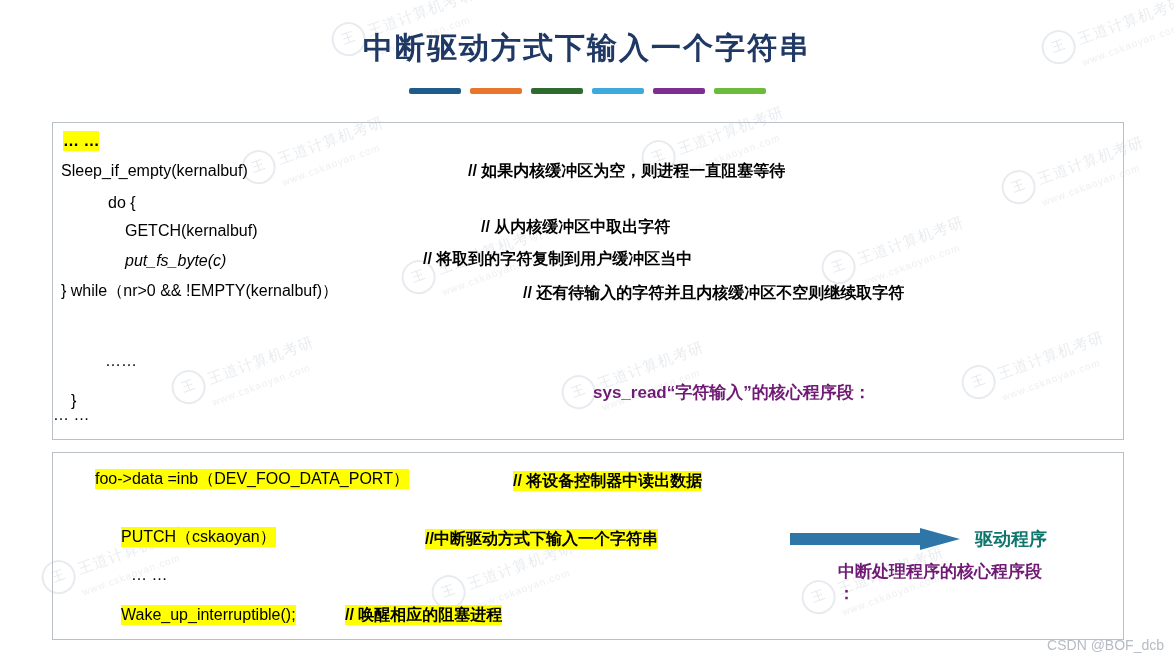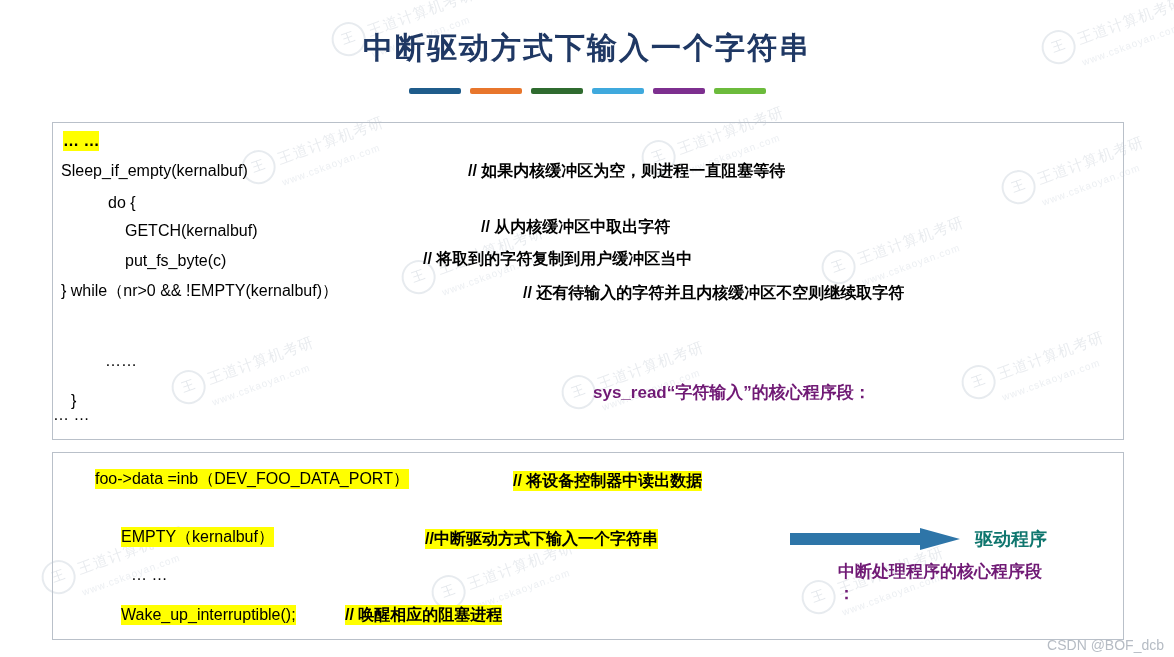--- a/index.html
+++ b/index.html
@@ -228,33 +228,33 @@
   </div>
 
 <div class="panel panel-top" id="top-panel">
   <div class="note-red" style="left:540px; top:258px;">sys_read“字符输入”的核心程序段：</div>
 <div class="code-line hl cmt" style="left: 10px; top: 8px;">… …</div>
     <div class="code-line" style="left: 8px; top: 38px;">Sleep_if_empty(kernalbuf)</div>
     <div class="code-line cmt" style="left: 415px; top: 38px;">// 如果内核缓冲区为空，则进程一直阻塞等待</div>
     <div class="code-line" style="left: 55px; top: 70px;">do {</div>
     <div class="code-line" style="left: 72px; top: 98px;">GETCH(kernalbuf)</div>
     <div class="code-line cmt" style="left: 380px; top: 94px; margin-left: 48px;">// 从内核缓冲区中取出字符</div>
-    <div class="code-line" style="left: 72px; top: 128px;">put_fs_byte(c)</div>
+    <div class="code-line" style="left: 72px; top: 128px; font-style: italic;">put_fs_byte(c)</div>
     <div class="code-line cmt" style="left: 370px; top: 126px;">// 将取到的字符复制到用户缓冲区当中</div>
     <div class="code-line" style="left: 8px; top: 158px; text-align: center;">} while（nr&gt;0 &amp;&amp; !EMPTY(kernalbuf)）</div>
     <div class="code-line cmt" style="left: 470px; top: 160px;">// 还有待输入的字符并且内核缓冲区不空则继续取字符</div>
     <div class="code-line" style="left: 52px; top: 228px;">……</div>
     <div class="code-line" style="left: 18px; top: 268px;">}</div>
     <div class="code-line" style="left: 0px; top: 282px;">… …</div>
   </div>
 
 <div class="panel panel-bottom" id="bottom-panel">
     <div class="code-line hl" style="left: 42px; top: 16px;">foo-&gt;data =inb（DEV_FOO_DATA_PORT）</div>
     <div class="code-line hl cmt" style="left: 460px; top: 18px;">// 将设备控制器中读出数据</div>
-    <div class="code-line hl" style="left: 68px; top: 74px;">EMPTY（kernalbuf）</div>
+    <div class="code-line hl" style="left: 68px; top: 74px;">PUTCH（cskaoyan）</div>
     <div class="code-line hl cmt" style="left: 372px; top: 76px;">//中断驱动方式下输入一个字符串</div>
     <div class="code-line" style="left: 78px; top: 112px;">… …</div>
     <div class="code-line hl" style="left: 68px; top: 152px;">Wake_up_interruptible();</div>
     <div class="code-line hl cmt" style="left: 292px; top: 152px;">// 唤醒相应的阻塞进程</div>
   </div>
 
 <svg class="arrow" viewBox="0 0 170 22" preserveAspectRatio="none">
   <polygon points="0,5 130,5 130,0 170,11 130,22 130,17 0,17" fill="#2e75a8"></polygon>
 </svg>
 

